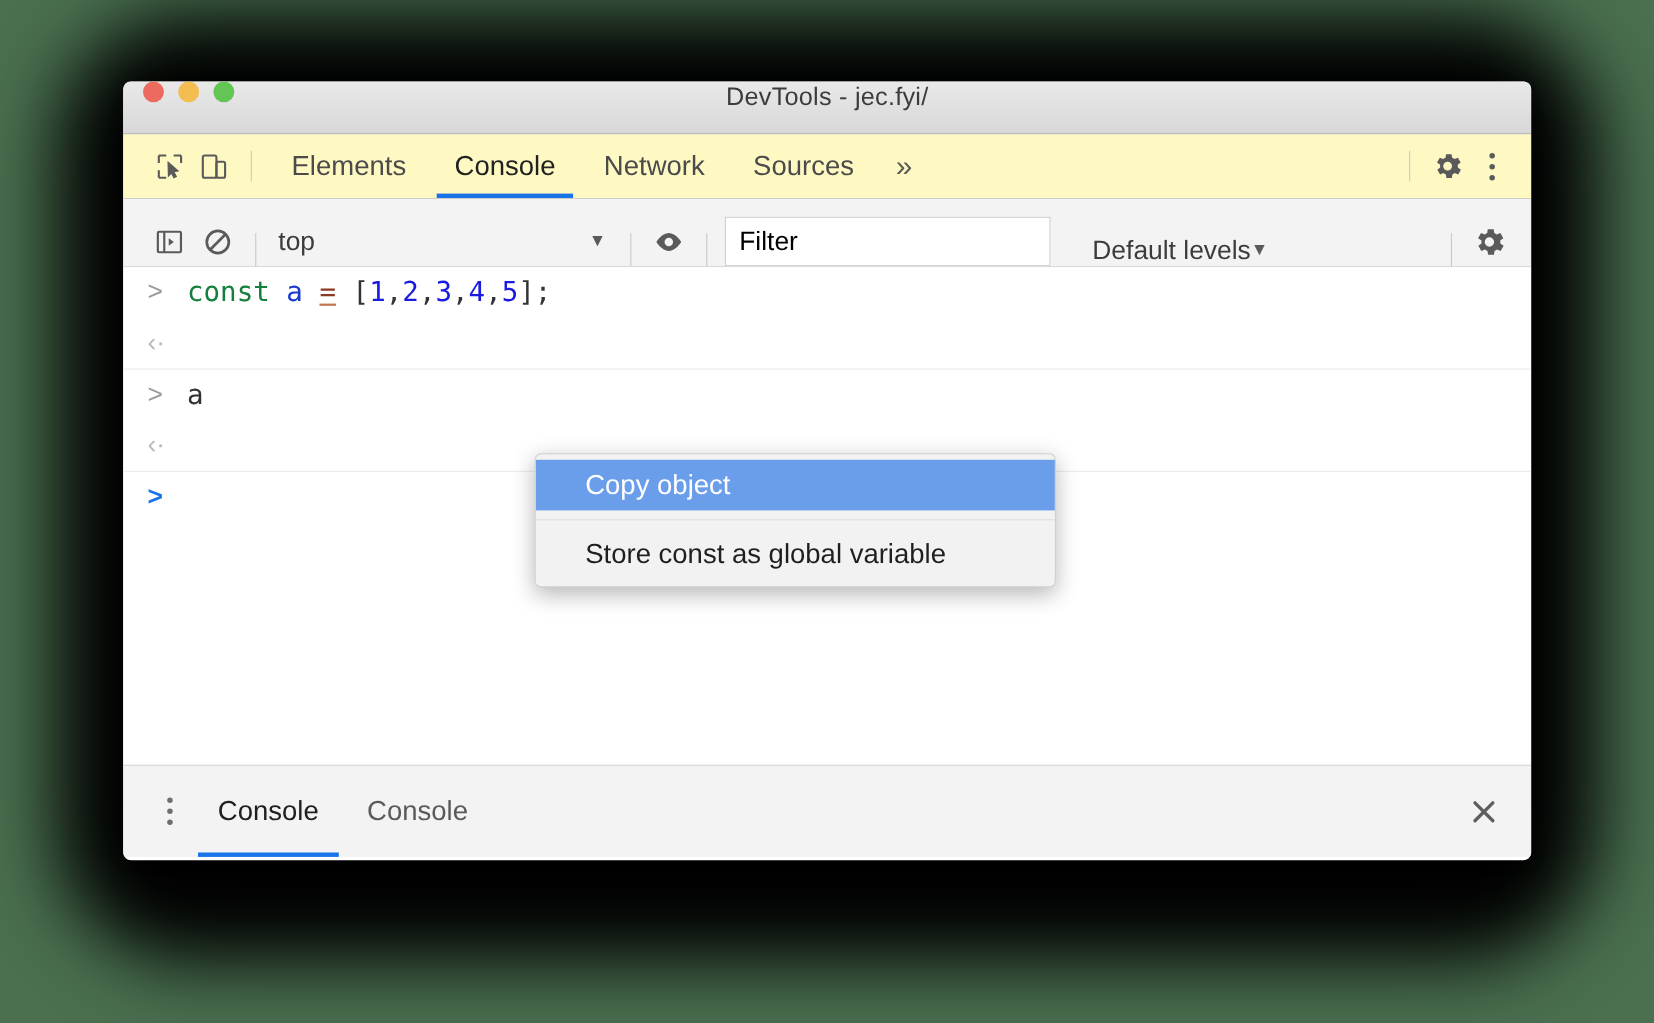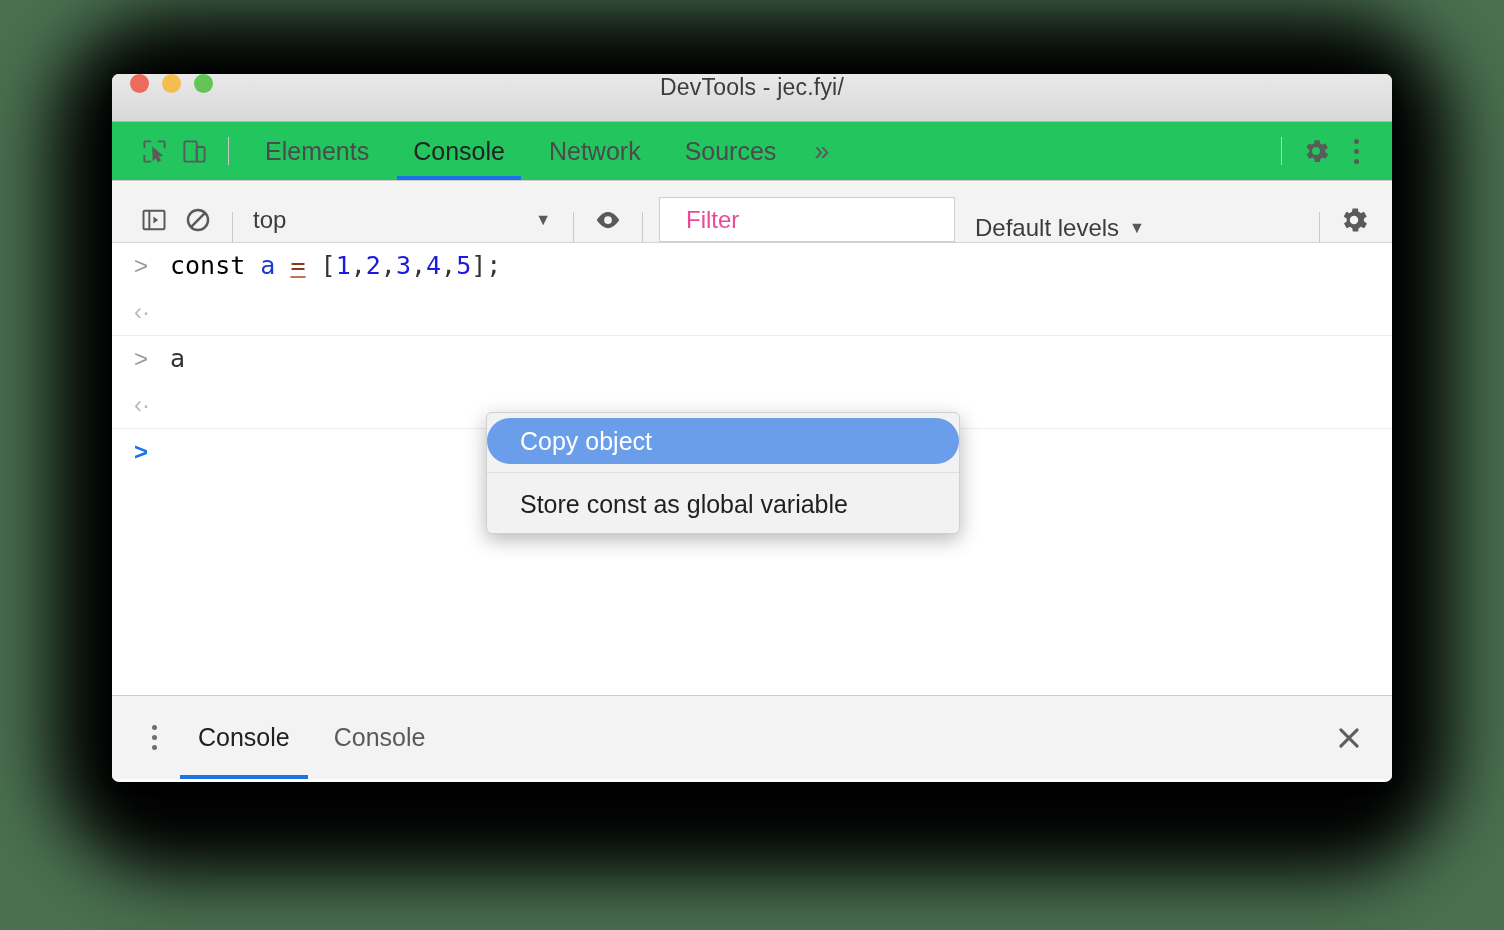--- a/index.html
+++ b/index.html
@@ -72,21 +72,21 @@
     font-size: 23px;
     color: #3c3c3c;
     letter-spacing: 0.2px;
   }
 
   
   .tabbar {
     display: flex;
     align-items: center;
     height: 59px;
-    background: #22c55e;
+    background: #fef9c3;
     border-bottom: 1px solid #cdcdcd;
     padding: 0 16px 0 22px;
     box-sizing: border-box;
   }
   .tb-icon {
     width: 40px;
     height: 40px;
     display: flex;
     align-items: center;
     justify-content: center;
@@ -173,31 +173,30 @@
     line-height: 1;
   }
   .filter-input {
     width: 296px;
     height: 45px;
     background: #ffffff;
     border: 1px solid #cfcfcf;
     box-sizing: border-box;
     display: flex;
     align-items: center;
-    padding: 0 26px;
+    padding: 0 12px;
     font-size: 24px;
-    color: #ec4899;
+    color: #000000;
     flex: 0 0 auto;
     margin-left: 4px;
   }
   .levels {
     display: flex;
     align-items: center;
-    gap: 10px;
-    margin-left: 20px;
+    margin-left: 38px;
     font-size: 24px;
     color: #3c3c3c;
     white-space: nowrap;
     flex: 0 0 auto;
   }
 
   
   .console-body {
     position: relative;
     height: 452px;
@@ -222,21 +221,21 @@
   }
   .gutter.in { color: #9a9a9a; }
   .gutter.out { color: #b9b9b9; }
   .gutter.prompt { color: #1a73e8; font-weight: bold; }
   .msg-text {
     font-size: 25px;
     line-height: 46px;
     color: #333333;
     white-space: pre;
   }
-  .kw { color: #000000; }
+  .kw { color: #15803d; }
   .var { color: #1a3ad0; }
   .op { color: #8a3a21; text-decoration: underline; text-decoration-color: #c0734f; }
   .num { color: #1a1ae0; }
   .punct { color: #333333; }
   .obj-preview {
     font-style: italic;
     font-size: 25px;
     line-height: 46px;
     color: #333333;
     white-space: pre;
@@ -264,25 +263,24 @@
     border-radius: 6px;
     box-shadow: 0 6px 20px rgba(0,0,0,0.28);
     padding: 5px 0 6px 0;
     font-family: "Liberation Sans", sans-serif;
     overflow: hidden;
   }
   .cm-item {
     height: 46px;
     display: flex;
     align-items: center;
-    padding-left: 33px;
+    padding-left: 45px;
     font-size: 25px;
     color: #1f1f1f;
     white-space: nowrap;
-    border-radius: 23px;
   }
   .cm-item.selected {
     background: #6a9eeb;
     color: #ffffff;
   }
   .cm-divider {
     height: 1px;
     background: #dedede;
     margin: 8px 0 8px 0;
   }

